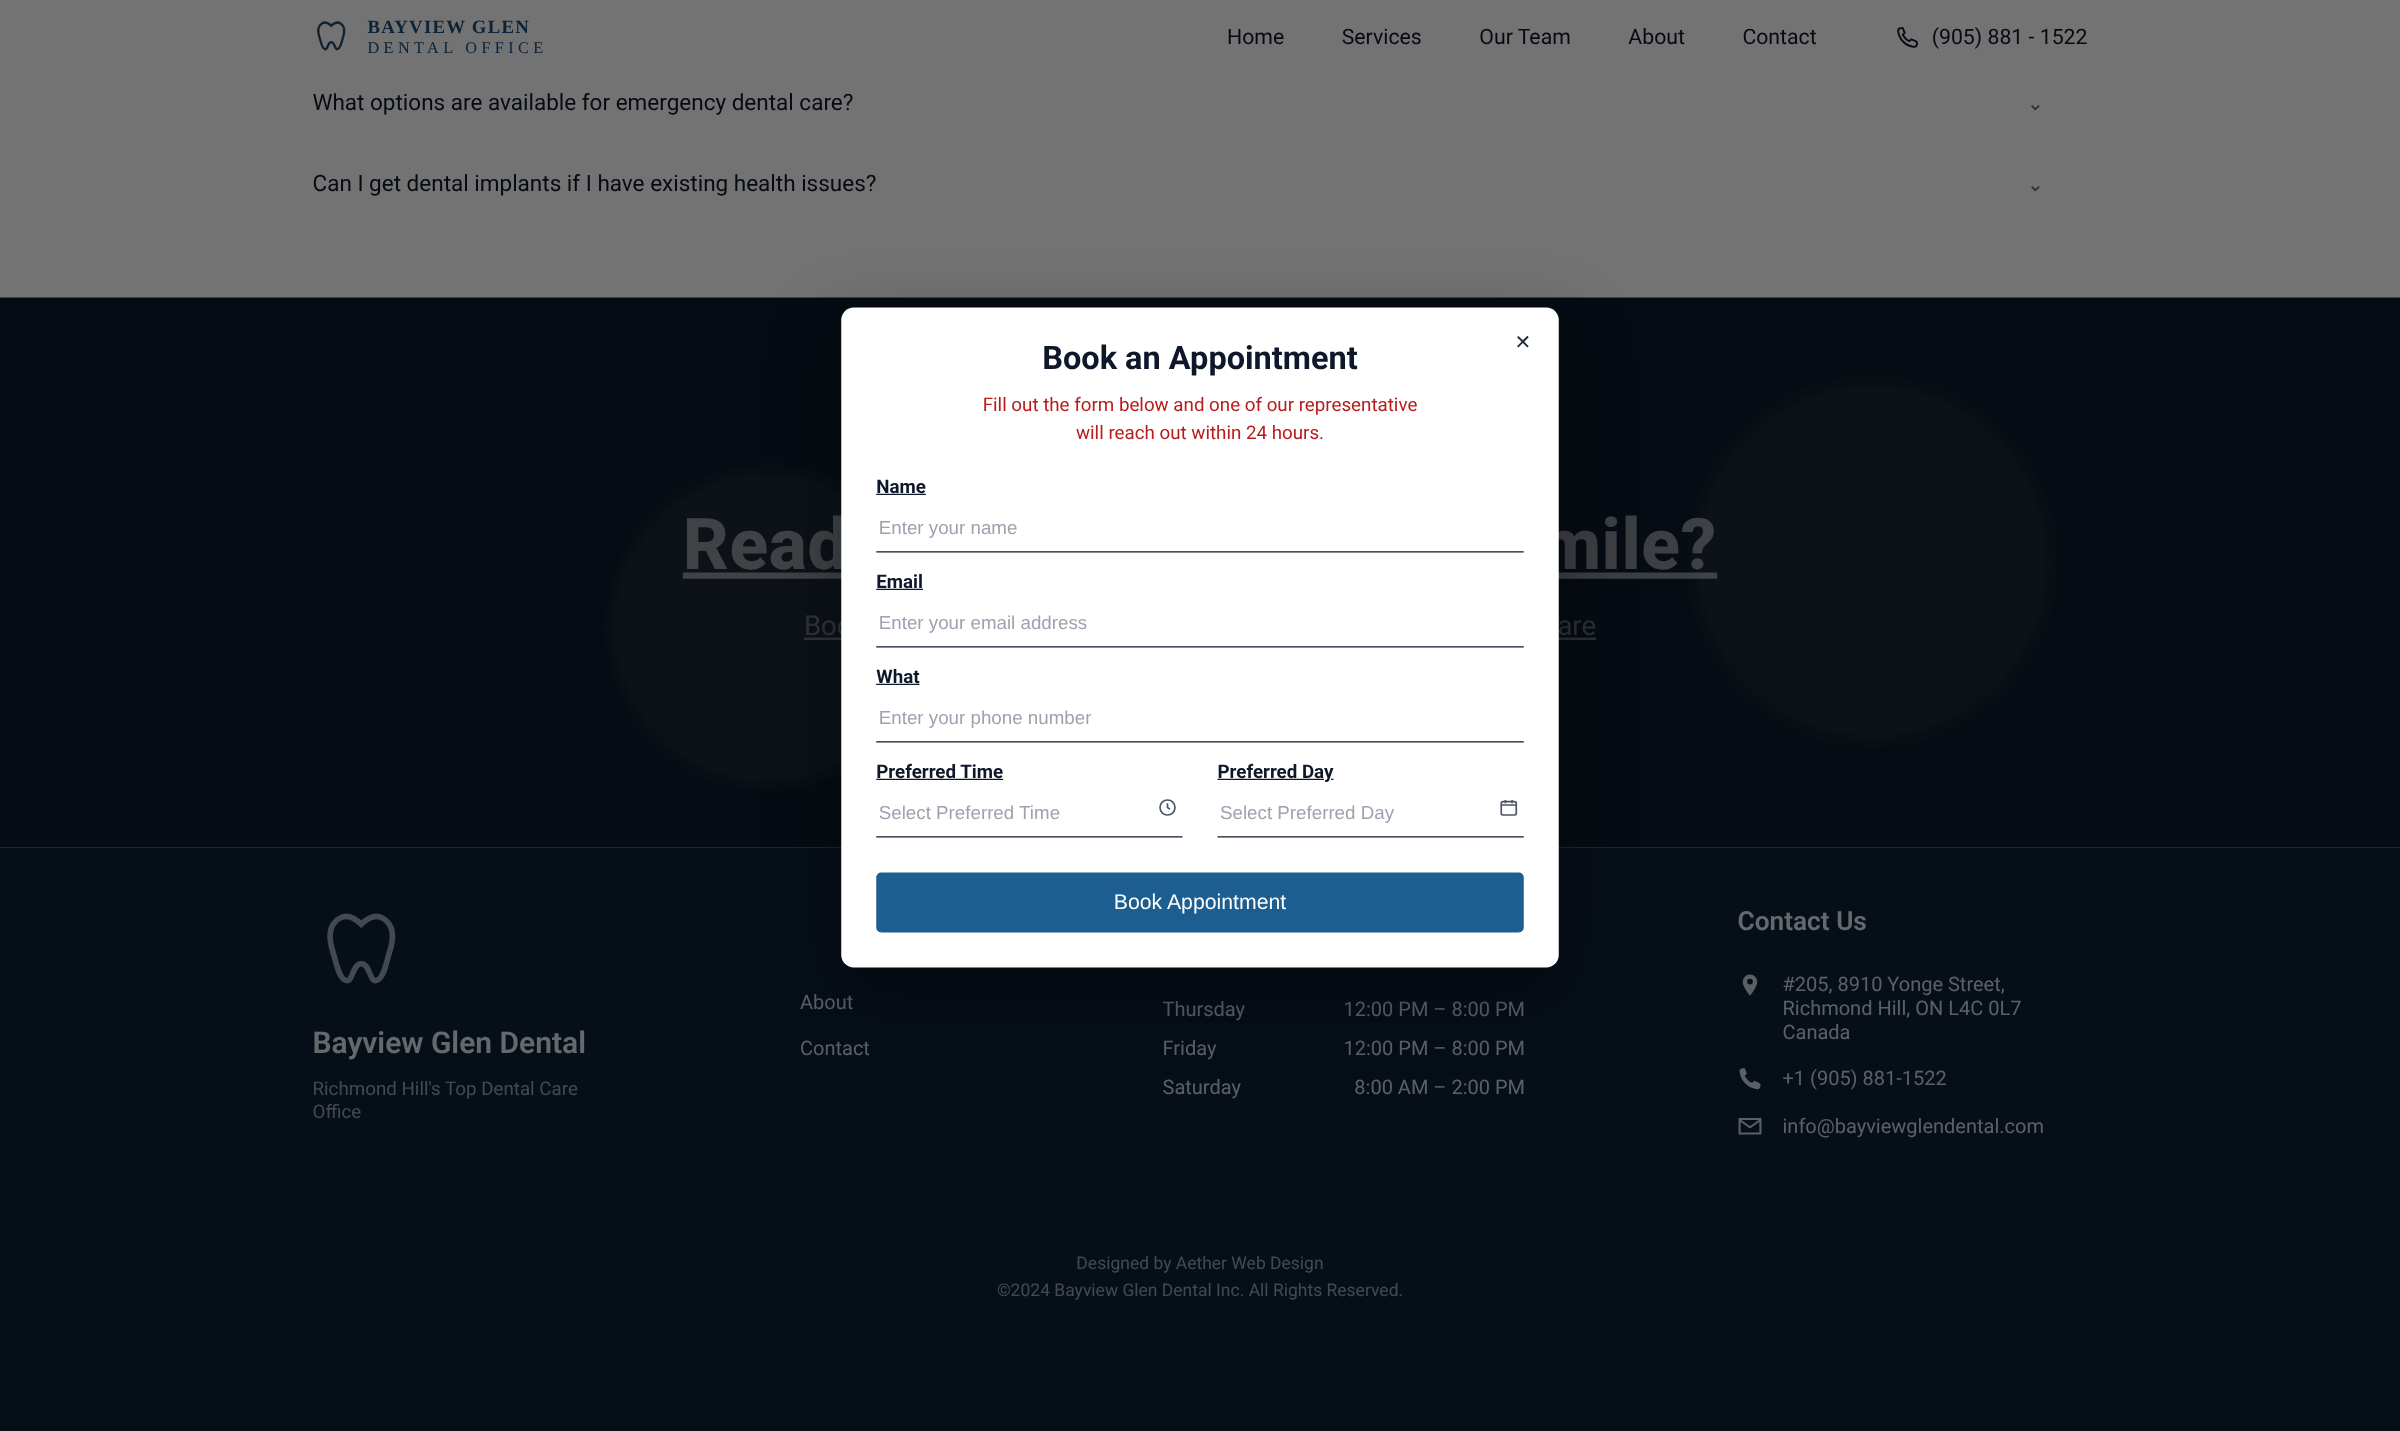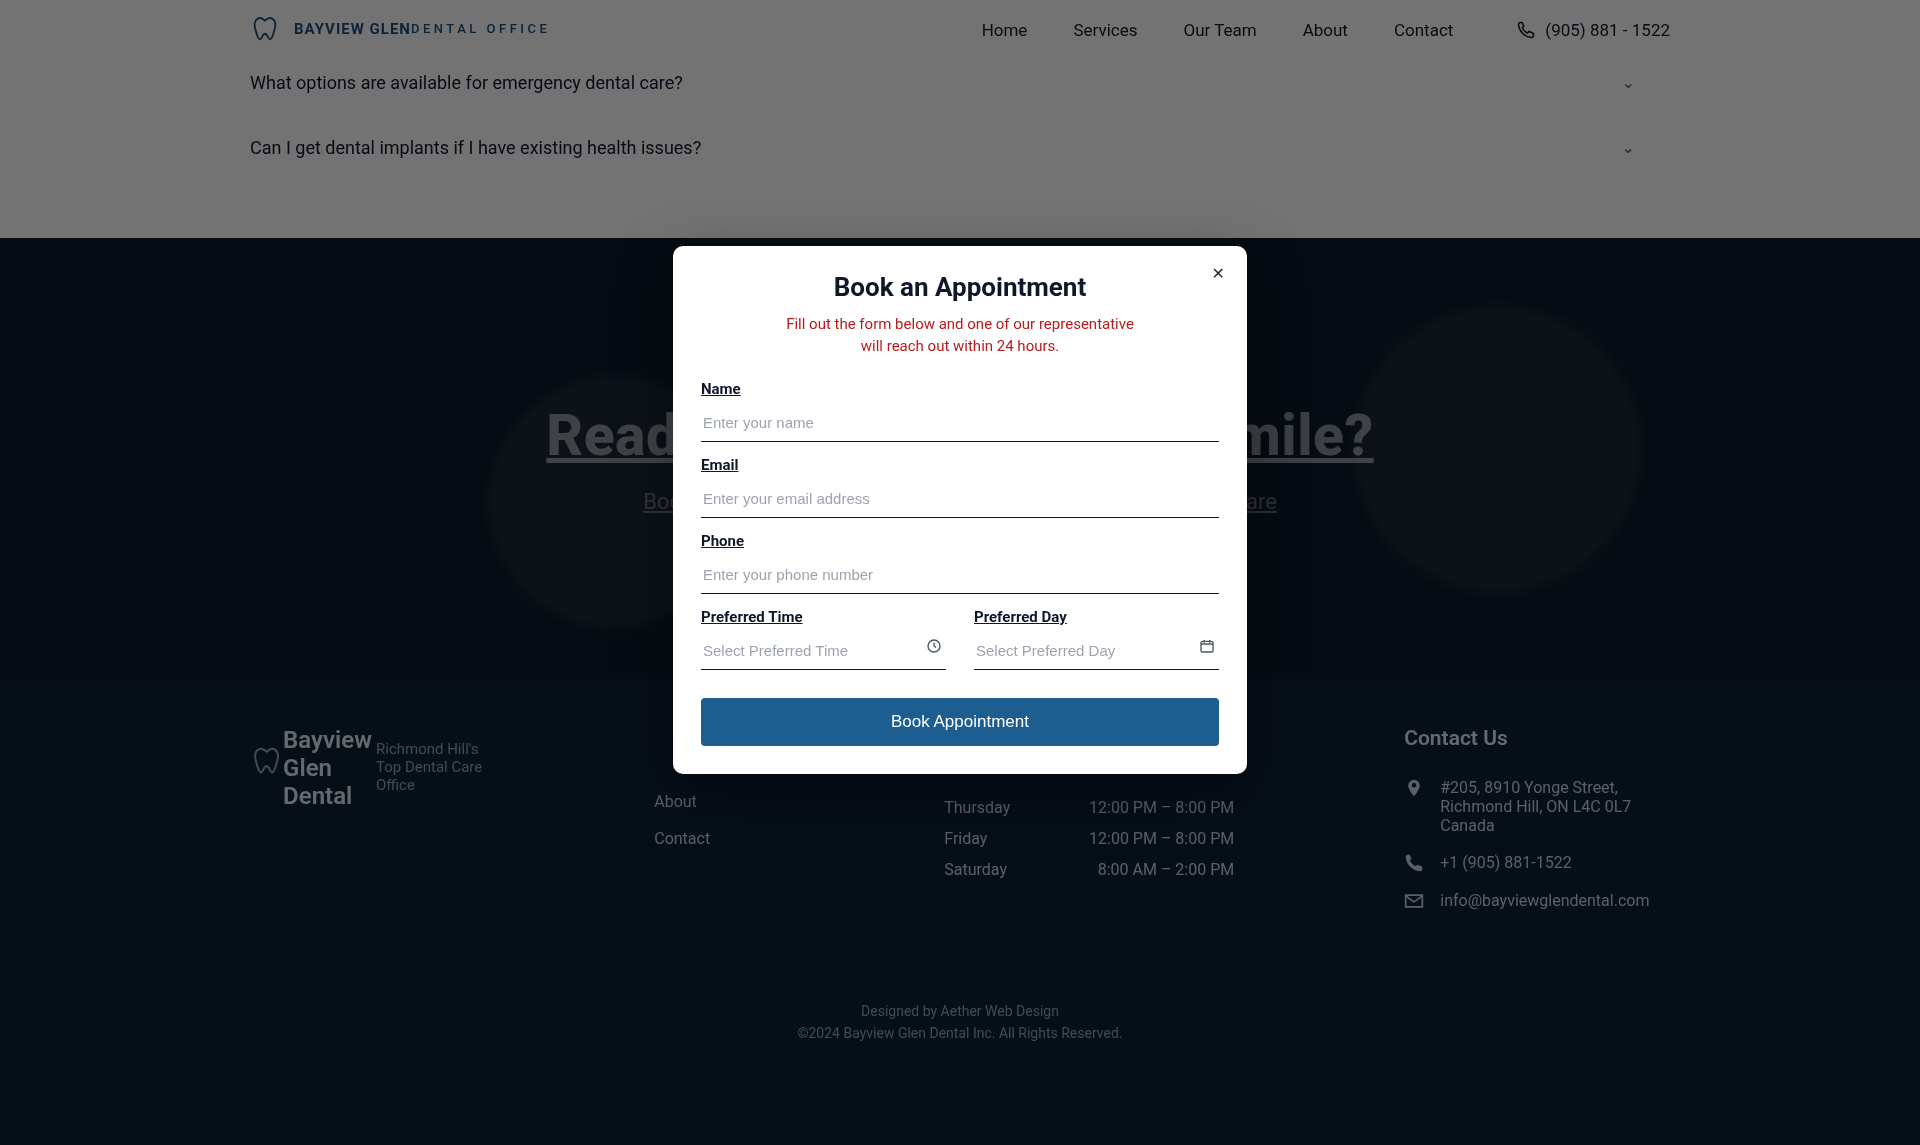--- a/index.html
+++ b/index.html
@@ -19,21 +19,21 @@
   top: 0; left: 0; right: 0;
   height: 60px;
   display: flex;
   align-items: center;
   padding: 0 250px;
   background: transparent;
   z-index: 2;
 }
 .brand { display: flex; align-items: center; gap: 14px; }
 .brand-icon { width: 30px; height: 30px; }
-.brand-text { display: flex; flex-direction: row; line-height: 1.05; }
+.brand-text { display: flex; flex-direction: column; line-height: 1.05; font-family: Liberation Serif, serif; }
 .brand-line1 { color: #1e4f7c; font-weight: 700; letter-spacing: 1px; font-size: 15px; }
 .brand-line2 { color: #1e4f7c; font-weight: 500; letter-spacing: 3.5px; font-size: 13px; }
 .nav-links { margin-left: auto; display: flex; gap: 46px; }
 .nav-link { color: #0f172a; font-size: 17px; cursor: pointer; }
 .nav-phone { margin-left: 64px; display: flex; align-items: center; gap: 10px; color: #0f172a; font-size: 17px; }
 
 
 .faq-section {
   position: absolute;
   top: 50px; left: 250px; right: 285px;
@@ -71,21 +71,21 @@
   background: #0e2036;
   color: #cbd5e1;
   z-index: 1;
 }
 .footer-inner {
   display: flex;
   padding: 48px 250px 0;
   gap: 170px;
 }
 .f-col h4 { color: #e2e8f0; font-weight: 600; font-size: 21px; margin-bottom: 28px; }
-.f-brand { display:flex; flex-direction:row; }
+.f-brand { display:flex; flex-direction:column; }
 .f-logo { width: 78px; height: 72px; margin-bottom: 22px; color: #94a3b8; }
 .f-brand-title { color: #e2e8f0; font-size: 24px; font-weight: 600; }
 .f-brand-sub { color: #94a3b8; font-size: 15px; margin-top: 14px; }
 .f-links { display:flex; flex-direction:column; gap: 18px; font-size: 16px; color: #cbd5e1; }
 .f-hours { min-width: 290px; }
 .hours-row { display:flex; justify-content:space-between; font-size: 16px; padding: 6px 0; color: #cbd5e1; }
 .f-contact { min-width: 280px; }
 .c-row { display:flex; gap: 16px; align-items:flex-start; margin-bottom: 18px; color:#cbd5e1; font-size:16px; }
 .c-row svg { flex: 0 0 auto; }
 .footer-credits {
@@ -292,21 +292,21 @@
       <label class="field-label">Name</label>
       <input class="field-input" placeholder="Enter your name" style="">
     </div>
 
     <div class="field">
       <label class="field-label">Email</label>
       <input class="field-input" placeholder="Enter your email address" style="">
     </div>
 
     <div class="field">
-      <label class="field-label">Phone</label>
+      <label class="field-label">What</label>
       <input class="field-input" placeholder="Enter your phone number" style="">
     </div>
 
     <div class="two-col">
       <div class="field pseudo-select">
         <label class="field-label">Preferred Time</label>
         <input class="field-input" readonly="" placeholder="Select Preferred Time" style="">
         <svg class="i16 icon-right" viewBox="0 0 24 24" fill="none" stroke="#4b5563" stroke-width="2">
             <circle cx="12" cy="12" r="9"></circle>
             <path d="M12 7v5l3 2"></path>

